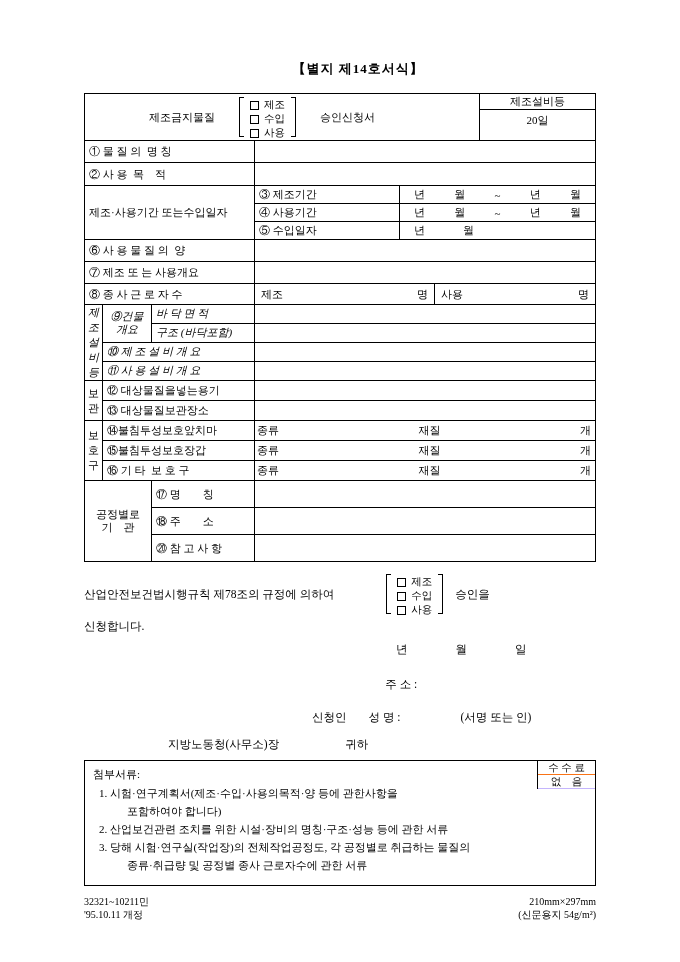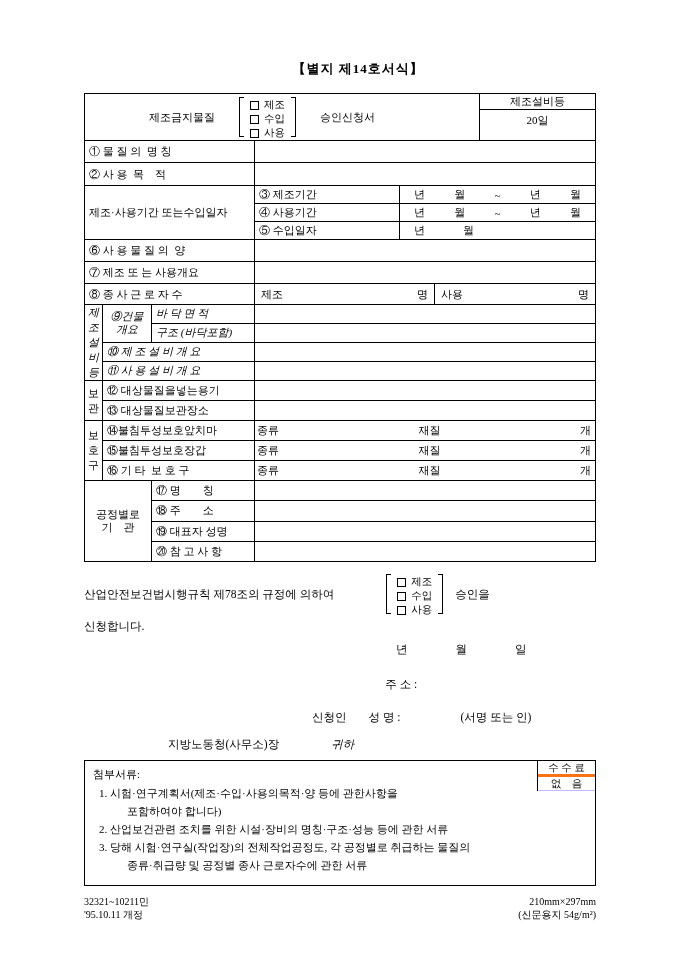--- a/index.html
+++ b/index.html
@@ -65,31 +65,31 @@
   .decl-l1 .bgrp { margin-left: 52px; }
   .ml12 { margin-left: 12px; }
   .decl-l2 { margin-top: 5px; }
   .decl-date { display: flex; padding-left: 312px; margin-top: 8px; }
   .decl-date span { margin-right: 48px; }
   .decl-addr { padding-left: 284px; margin-top: 8px; white-space: pre; }
   .decl-name { display: flex; padding-left: 228px; margin-top: 6px; white-space: pre; }
   .ml22 { margin-left: 22px; }
   .ml60 { margin-left: 60px; }
   .decl-recip { display: flex; padding-left: 84px; margin-top: 12px; }
-  .ml42 { margin-left: 52px; font-style: italic; }
+  .ml42 { margin-left: 66px; }
 
   
   .attach { width: 512px; margin: 8px auto 0; border: 1px solid #000; position: relative;
             height: 126px; padding: 5px 8px; }
   .att-h { padding-top: 1px; }
   .att-line { padding-left: 6px; margin-top: 4px; line-height: 14px; white-space: pre; overflow: hidden; }
   .att-line.cont { padding-left: 34px; }
   .fee { position: absolute; top: 0; right: 0; width: 58px; border-left: 1px solid #000;
          background: #fff; font-size: 10.5px; }
-  .fee-l { border-bottom: 3px solid #f97316; text-align: center; line-height: 13px; }
+  .fee-l { border-bottom: 1px solid #f97316; text-align: center; line-height: 13px; }
   .fee-v { border-bottom: 1px solid #c4b5fd; text-align: center; line-height: 13px; white-space: pre; }
 
   
   .footer { width: 512px; margin: 9px auto 0; display: flex; justify-content: space-between;
             font-size: 10px; line-height: 13px; }
   .f-right { text-align: right; }
 </style>
 </head>
 <body>
 
@@ -275,24 +275,20 @@
       <div class="col grow">
         <div class="subrow">
           <div class="c br w103">⑰ 명        칭</div>
           <div class="c grow"></div>
         </div>
         <div class="subrow">
           <div class="c br w103">⑱ 주        소</div>
           <div class="c grow"></div>
         </div>
         <div class="subrow">
-          <div class="c br w103">⑲ 대표자 성명</div>
-          <div class="c grow"></div>
-        </div>
-        <div class="subrow">
           <div class="c br w103">⑳ 참 고 사 항</div>
           <div class="c grow"></div>
         </div>
       </div>
     </div>
 
   </div>
 
   <div class="decl">
     <div class="decl-l1">

